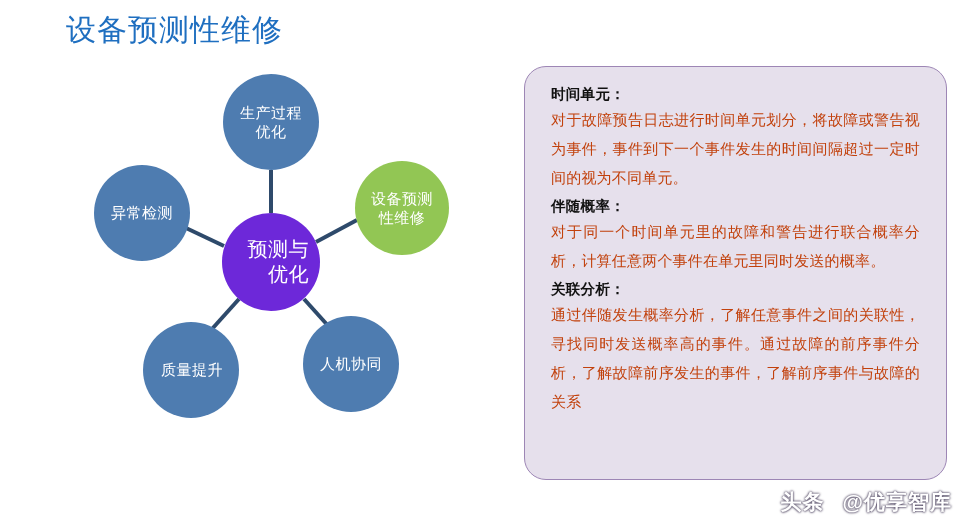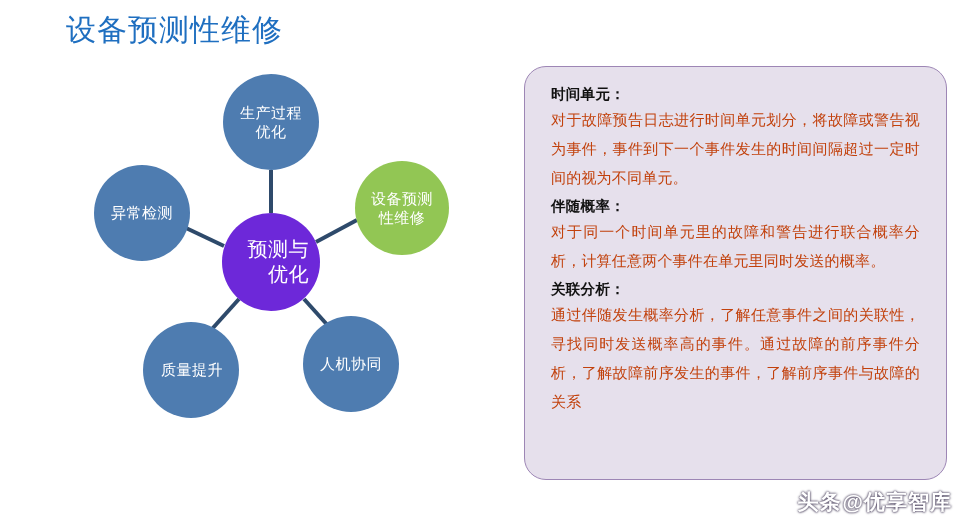--- a/index.html
+++ b/index.html
@@ -135,21 +135,21 @@
     color: #ffffff;
     letter-spacing: 1px;
     text-shadow:
        0 1px 2px rgba(60,50,80,.55),
        1px 0 2px rgba(60,50,80,.45),
       -1px 0 2px rgba(60,50,80,.45),
        0 -1px 2px rgba(60,50,80,.35);
     white-space: nowrap;
     display: flex;
     align-items: baseline;
-    gap: 1px;
+    gap: 18px;
   }
 </style>
 </head>
 <body>
 
 <div id="slide">
 
   <div id="page-title">设备预测性维修</div>
 
   <div id="diagram">

